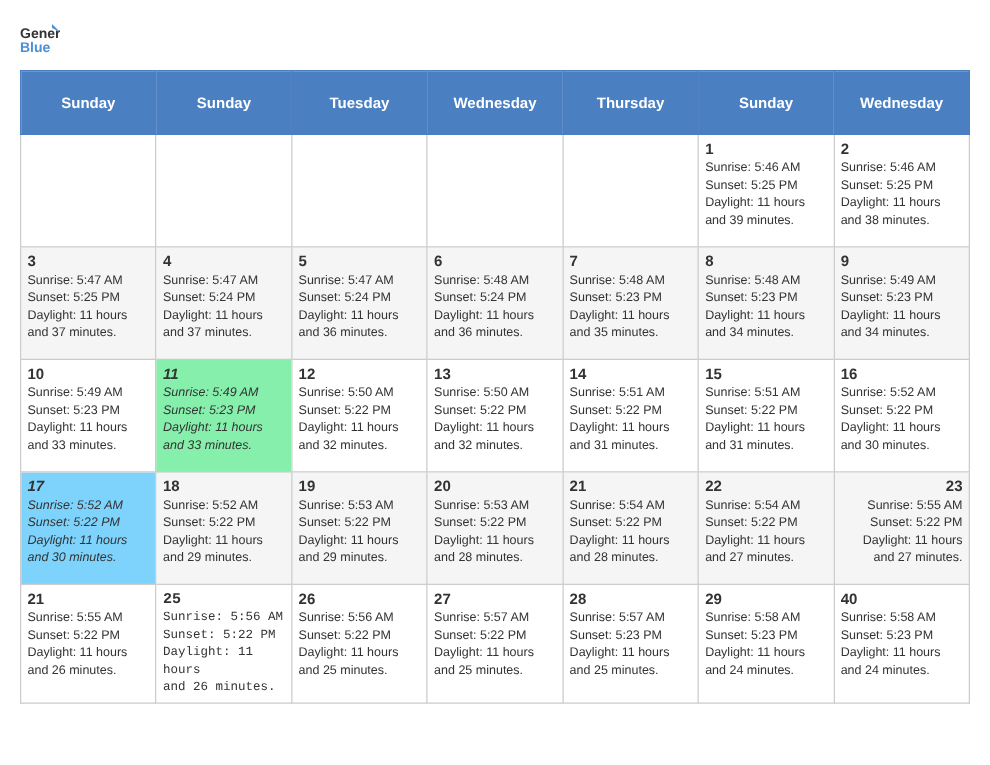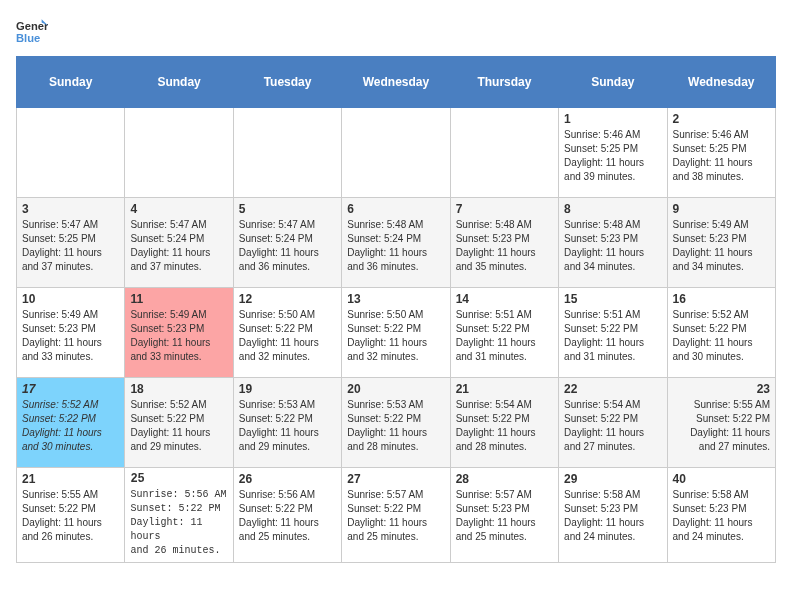--- a/index.html
+++ b/index.html
@@ -188,21 +188,21 @@
         </td>
       </tr>
       <tr>
         <td style="background: rgb(255, 255, 255);">
           <span class="day-num">10</span>
           <div class="day-info" style="white-space: pre-line;">Sunrise: 5:49 AM
 Sunset: 5:23 PM
 Daylight: 11 hours
 and 33 minutes.</div>
         </td>
-        <td style="background: #fca5a5;">
+        <td style="background: #86efac; font-style: italic;">
           <span class="day-num">11</span>
           <div class="day-info" style="white-space: pre-line;">Sunrise: 5:49 AM
 Sunset: 5:23 PM
 Daylight: 11 hours
 and 33 minutes.</div>
         </td>
         <td style="background: rgb(255, 255, 255);">
           <span class="day-num">12</span>
           <div class="day-info" style="white-space: pre-line;">Sunrise: 5:50 AM
 Sunset: 5:22 PM

